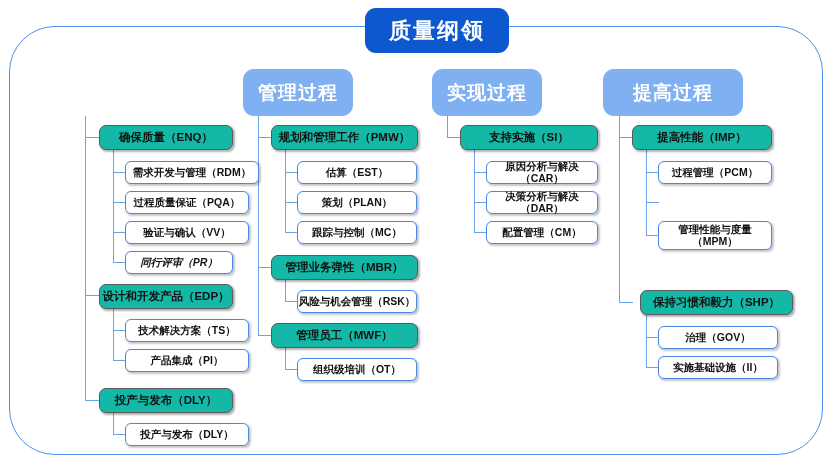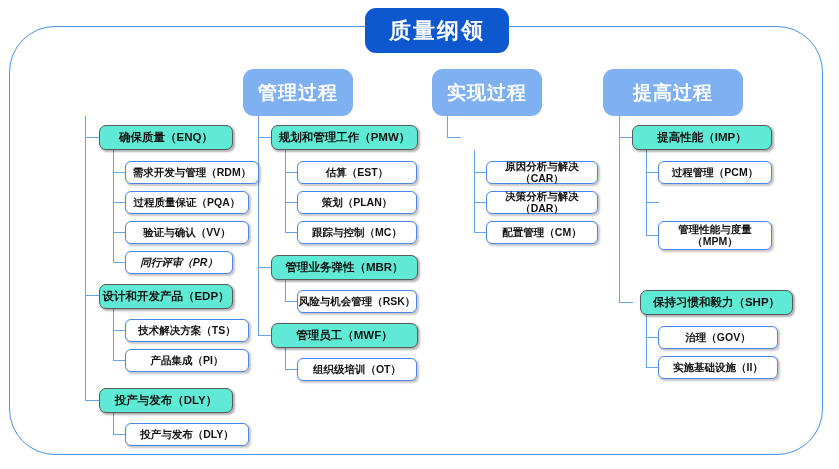--- a/index.html
+++ b/index.html
@@ -31,21 +31,21 @@
     position:absolute;height:47px;
     background:#7fb0f2;border-radius:11px;
     display:flex;align-items:center;justify-content:center;
     color:#ffffff;font-size:19px;font-weight:700;letter-spacing:1px;
     z-index:5;
   }
 
   
   .grp{
     position:absolute;height:25px;
-    background:#5eead4;border:1.3px solid #5a5a5a;border-radius:7px;
+    background:#14b8a6;border:1.3px solid #5a5a5a;border-radius:7px;
     display:flex;align-items:center;justify-content:center;
     font-size:11.5px;font-weight:700;color:#111111;
     box-shadow:1.5px 1.5px 2px rgba(0,0,0,.30);
     box-sizing:border-box;z-index:4;
   }
 
   
   .leaf{
     position:absolute;height:23px;
     background:#ffffff;border:1.2px solid #4a86e8;border-radius:6px;
@@ -134,20 +134,21 @@
   <div class="vline" style="left:285px;top:348px;height:22px;"></div>
 
   <div class="hline" style="left:285px;top:369px;width:13px;"></div>
   <div class="leaf" style="left:297px;top:358px;width:120px;">组织级培训（OT）</div>
 
   <div class="col-head" style="left:432px;top:69px;width:110px;">实现过程</div>
 
   <div class="vline" style="left:447px;top:116px;height:22px;"></div>
 
   <div class="hline" style="left:447px;top:137px;width:14px;"></div>
+  <div class="grp" style="left:460px;top:125px;width:138px;">支持实施（SI）</div>
   <div class="vline" style="left:474px;top:150px;height:82px;"></div>
 
   <div class="hline" style="left:474px;top:172px;width:13px;"></div>
   <div class="leaf" style="left:486px;top:161px;width:112px;">原因分析与解决（CAR）</div>
 
   <div class="hline" style="left:474px;top:202px;width:13px;"></div>
   <div class="leaf" style="left:486px;top:191px;width:112px;">决策分析与解决（DAR）</div>
 
   <div class="hline" style="left:474px;top:232px;width:13px;"></div>
   <div class="leaf" style="left:486px;top:221px;width:112px;">配置管理（CM）</div>

